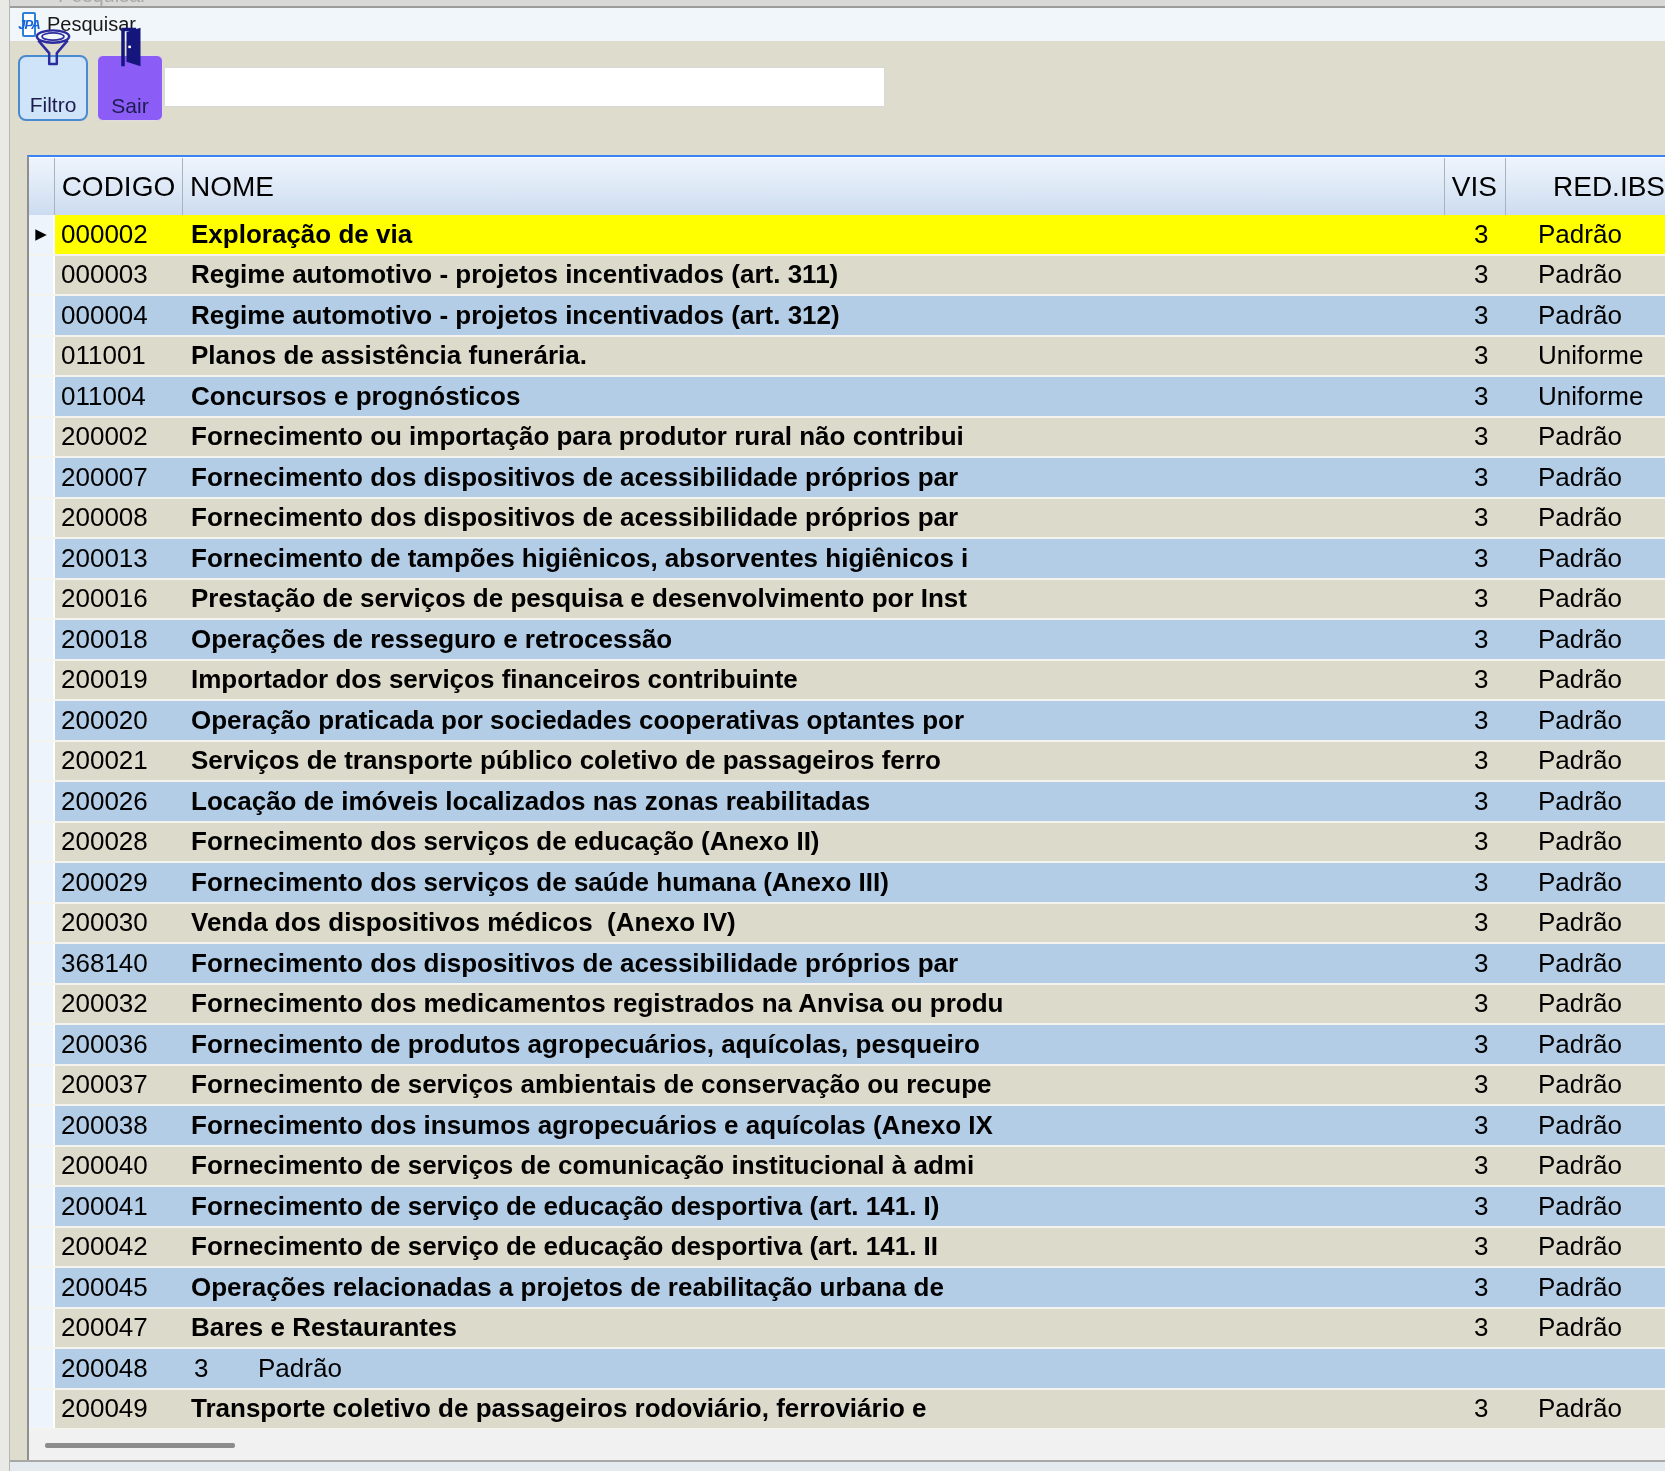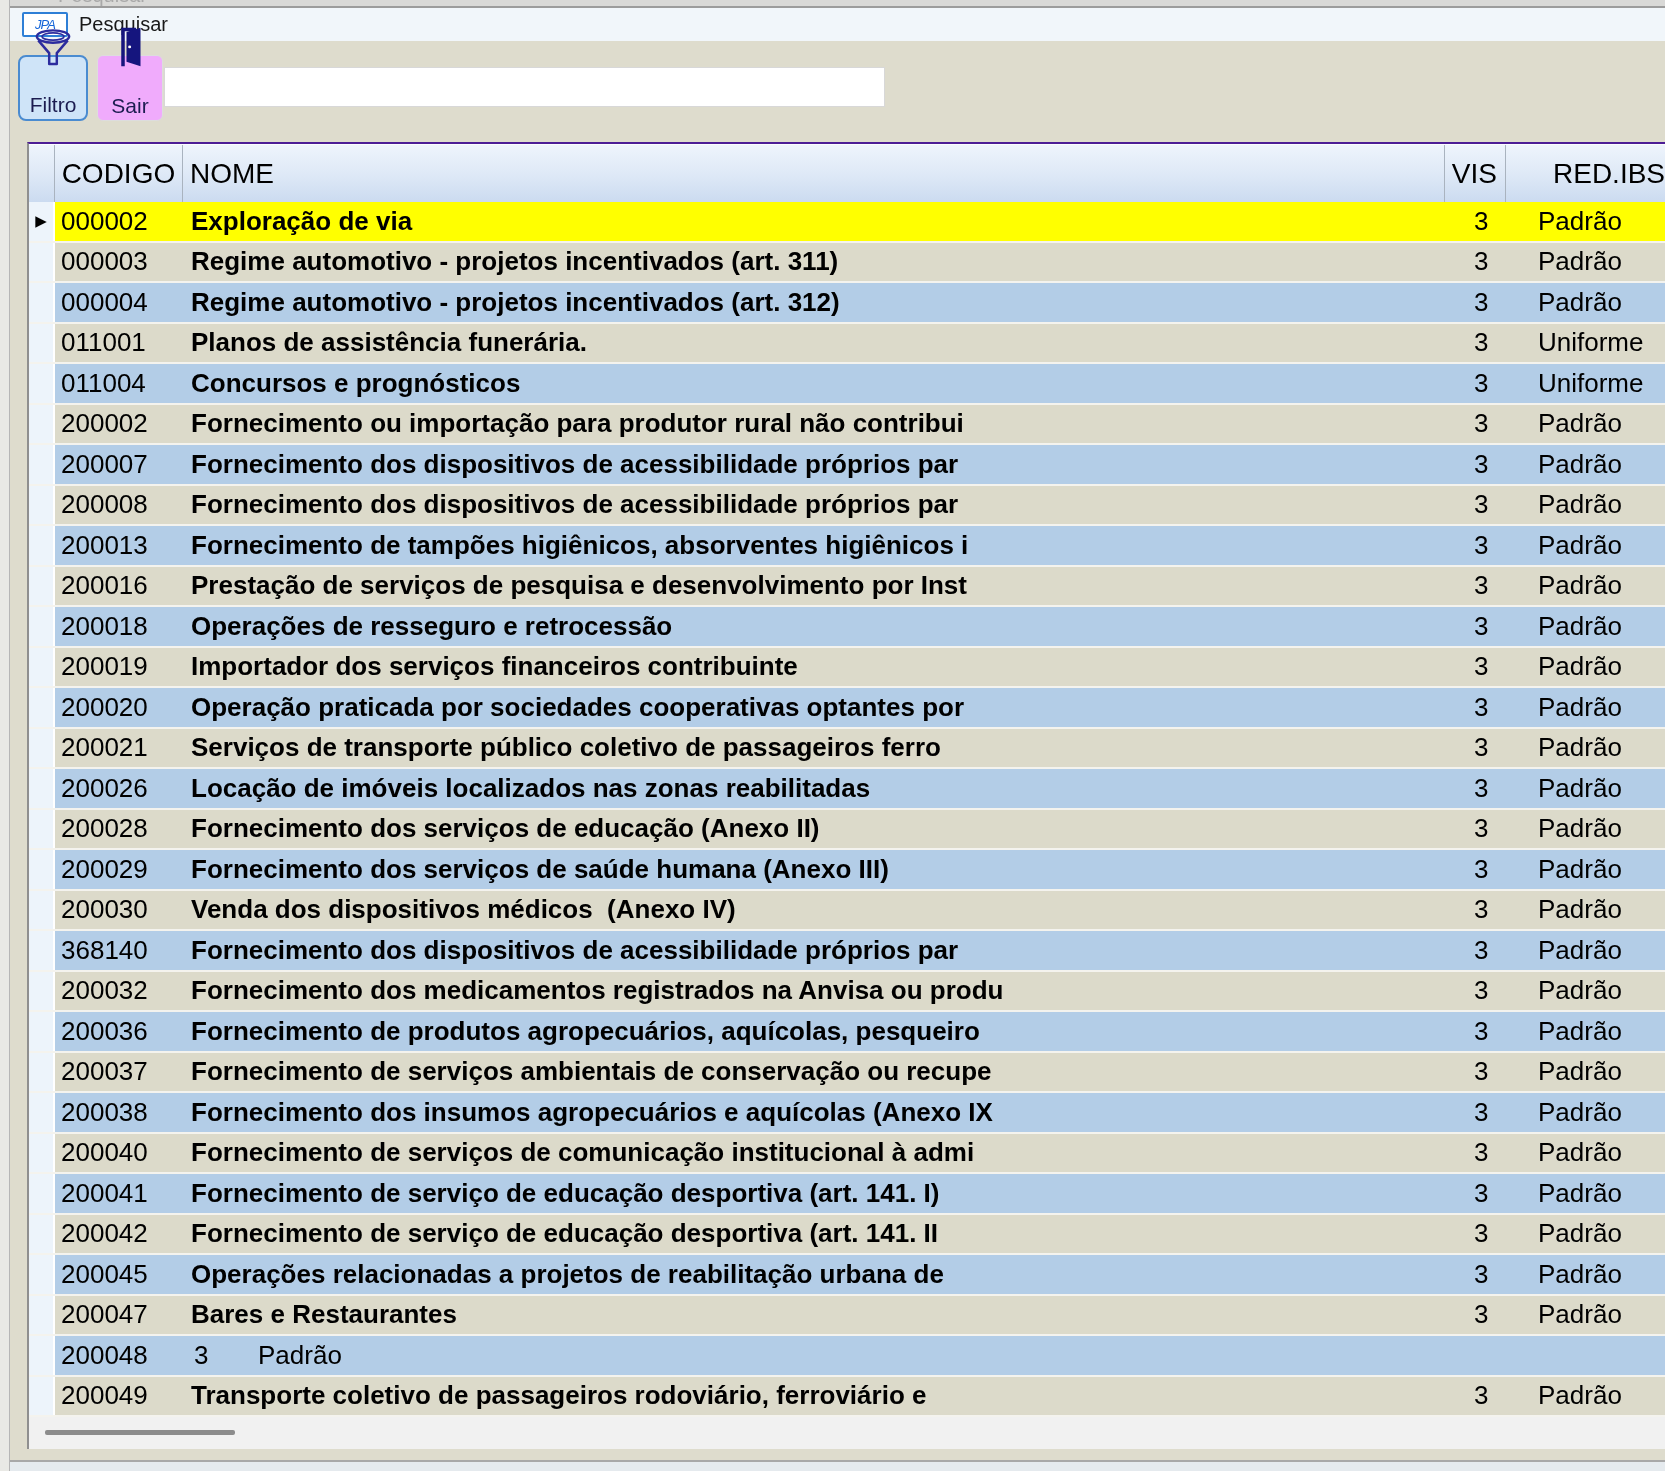--- a/index.html
+++ b/index.html
@@ -14,45 +14,45 @@
   
   .ghost-strip{position:absolute;left:10px;top:0;width:1655px;height:6px;background:#d9d9d7;overflow:hidden;}
   .ghost-strip span{position:absolute;left:48px;top:-16px;font-size:20px;color:#a9a9a9;}
   .top-line{position:absolute;left:0;top:6px;width:1665px;height:2px;background:#9c9c9c;}
   .left-strip{position:absolute;left:0;top:0;width:10px;height:1471px;background:#e9e9e5;border-right:1px solid #b6b6b6;box-sizing:border-box;}
   .titlebar{
     position:absolute;left:10px;top:8px;width:1655px;height:33px;
     background:#f1f6fa;display:flex;align-items:center;
   }
   .app-icon{
-    margin-left:12px;width:46px;height:25px;background:#ffffff;
+    margin-left:12px;width:14px;height:25px;background:#ffffff;
     border:2px solid #2e7fd6;box-sizing:border-box;border-radius:2px;
     display:flex;align-items:center;justify-content:center;
-    font-size:13px;font-weight:normal;font-style:italic;color:#1565d8;letter-spacing:-1px;
+    font-size:13px;font-weight:bold;font-style:italic;color:#1565d8;letter-spacing:-1px;
   }
   .title-text{margin-left:11px;font-size:20px;color:#191919;}
   
   .tool-btn{
     position:absolute;display:flex;flex-direction:column;align-items:center;justify-content:flex-end;
     box-sizing:border-box;padding-bottom:2px;cursor:default;gap:27px;
   }
   .btn-filtro{left:18px;top:55px;width:70px;height:66px;background:#cfe4f8;border:2px solid #4a8bd0;border-radius:8px;}
-  .btn-sair{left:97px;top:55px;width:66px;height:66px;background:#f0abfc;border:1px solid #dddddd;border-radius:6px;}
+  .btn-sair{left:97px;top:55px;width:66px;height:66px;background:#8b5cf6;border:1px solid #dddddd;border-radius:6px;}
   .tool-btn .lbl{font-size:21px;color:#1c1c50;line-height:24px;}
   .tool-btn svg{display:block;}
   .search-input{
     position:absolute;left:164px;top:67px;width:721px;height:40px;
     background:#ffffff;border:1px solid #d8d8d8;box-sizing:border-box;
     font-size:24px;padding:0 8px;outline:none;
     font-family:"Liberation Sans", sans-serif;
   }
   
   .grid-panel{
-    position:absolute;left:27px;top:142px;width:1638px;height:1307px;
-    background:#ffffff;border-top:2px solid #4c1d95;border-left:2px solid #8f8f8f;
+    position:absolute;left:27px;top:155px;width:1638px;height:1307px;
+    background:#ffffff;border-top:2px solid #3b82f6;border-left:2px solid #8f8f8f;
     box-sizing:border-box;overflow:hidden;
   }
   .grid-header{
     display:flex;height:58px;
     background:linear-gradient(#eef4fc 0%,#dde8f6 55%,#cbdbf0 100%);
     border-top:1px solid #fbfdff;box-sizing:border-box;
   }
   .hcell{
     box-sizing:border-box;border-right:1px solid #a9b3bf;
     display:flex;align-items:center;padding-left:7px;

